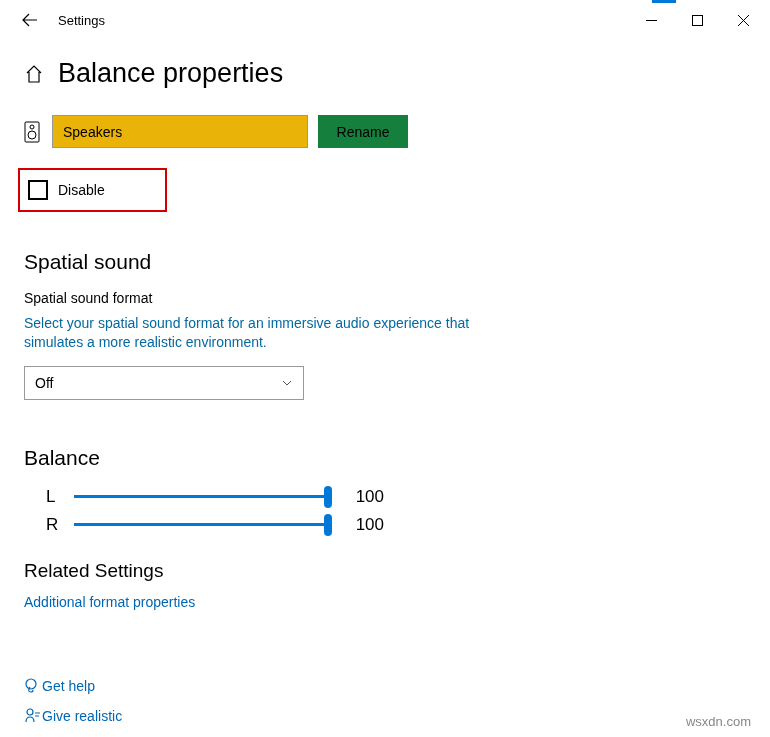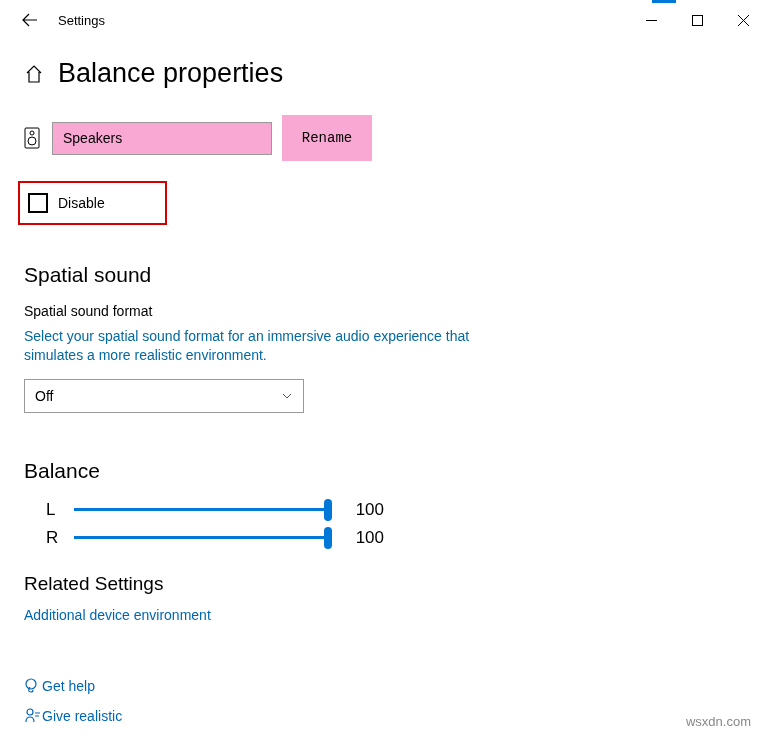--- a/index.html
+++ b/index.html
@@ -9,22 +9,22 @@
   .icon-btn { width: 20px; height: 20px; display: inline-flex; align-items: center; justify-content: center; }
   .top-title { font-size: 13px; }
   .spacer { flex: 1; }
   .win-controls { display: flex; }
   .win-btn { width: 46px; height: 32px; display: flex; align-items: center; justify-content: center; }
   .content { padding: 18px 24px 0 24px; }
   .header-row { display: flex; align-items: center; gap: 14px; margin-bottom: 26px; }
   .page-title { font-size: 27px; font-weight: 400; }
   .device-row { display: flex; align-items: center; gap: 10px; margin-bottom: 20px; }
   .device-icon { width: 18px; height: 22px; }
-  .name-input { width: 220px; height: 33px; border: 1px solid #999; padding: 0 10px; font-size: 14px; background: #f9a8d4; }
-  .rename-btn { width: 90px; height: 46px; background: #f9a8d4; border: none; font-size: 14px; font-family: Liberation Mono, monospace; }
+  .name-input { width: 256px; height: 33px; border: 1px solid #999; padding: 0 10px; font-size: 14px; background: #eab308; }
+  .rename-btn { width: 90px; height: 33px; background: #15803d; border: none; font-size: 14px; }
   .disable-box { display: inline-flex; align-items: center; gap: 10px; padding: 10px 60px 10px 8px; border: 2px solid #d40000; margin-left: -6px; margin-bottom: 38px; }
   .checkbox { width: 20px; height: 20px; border: 2px solid #000; background: #fff; }
   .disable-label { font-size: 14px; }
   .section-h { font-size: 21px; font-weight: 400; margin: 0 0 16px 0; }
   .sub-label { font-size: 14px; margin-bottom: 8px; }
   .desc { font-size: 14px; color: #0369a1; max-width: 470px; line-height: 1.35; margin-bottom: 14px; }
   .select { width: 280px; height: 34px; border: 1px solid #999; display: flex; align-items: center; justify-content: space-between; padding: 0 10px; font-size: 14px; margin-bottom: 46px; }
   .chev { width: 12px; height: 12px; }
   .balance-block { margin-bottom: 24px; }
   .bal-row { display: flex; align-items: center; gap: 14px; margin-top: 6px; padding-left: 22px; max-width: 360px; }
@@ -130,21 +130,21 @@
       <span class="bal-letter">R</span>
       <div class="slider-track">
         <div class="track-line"></div>
           <div class="thumb"></div>
       </div>
       <span class="bal-val">100</span>
     </div>
   </div>
 
   <h2 class="related-h">Related Settings</h2>
-  <div class="link-text">Additional device environment</div>
+  <div class="link-text">Additional format properties</div>
 </div>
 
 <div class="footer-help">
   <div class="help-row">
     <span class="icon-small">
       <svg width="18" height="18" viewBox="0 0 18 18" stroke="#0066b4" stroke-width="1.2" fill="none">
           <circle cx="7" cy="7" r="5"></circle>
           <path d="M6 10 Q3 15 7 15 Q9 15 9 13"></path>
         </svg>
     </span>

